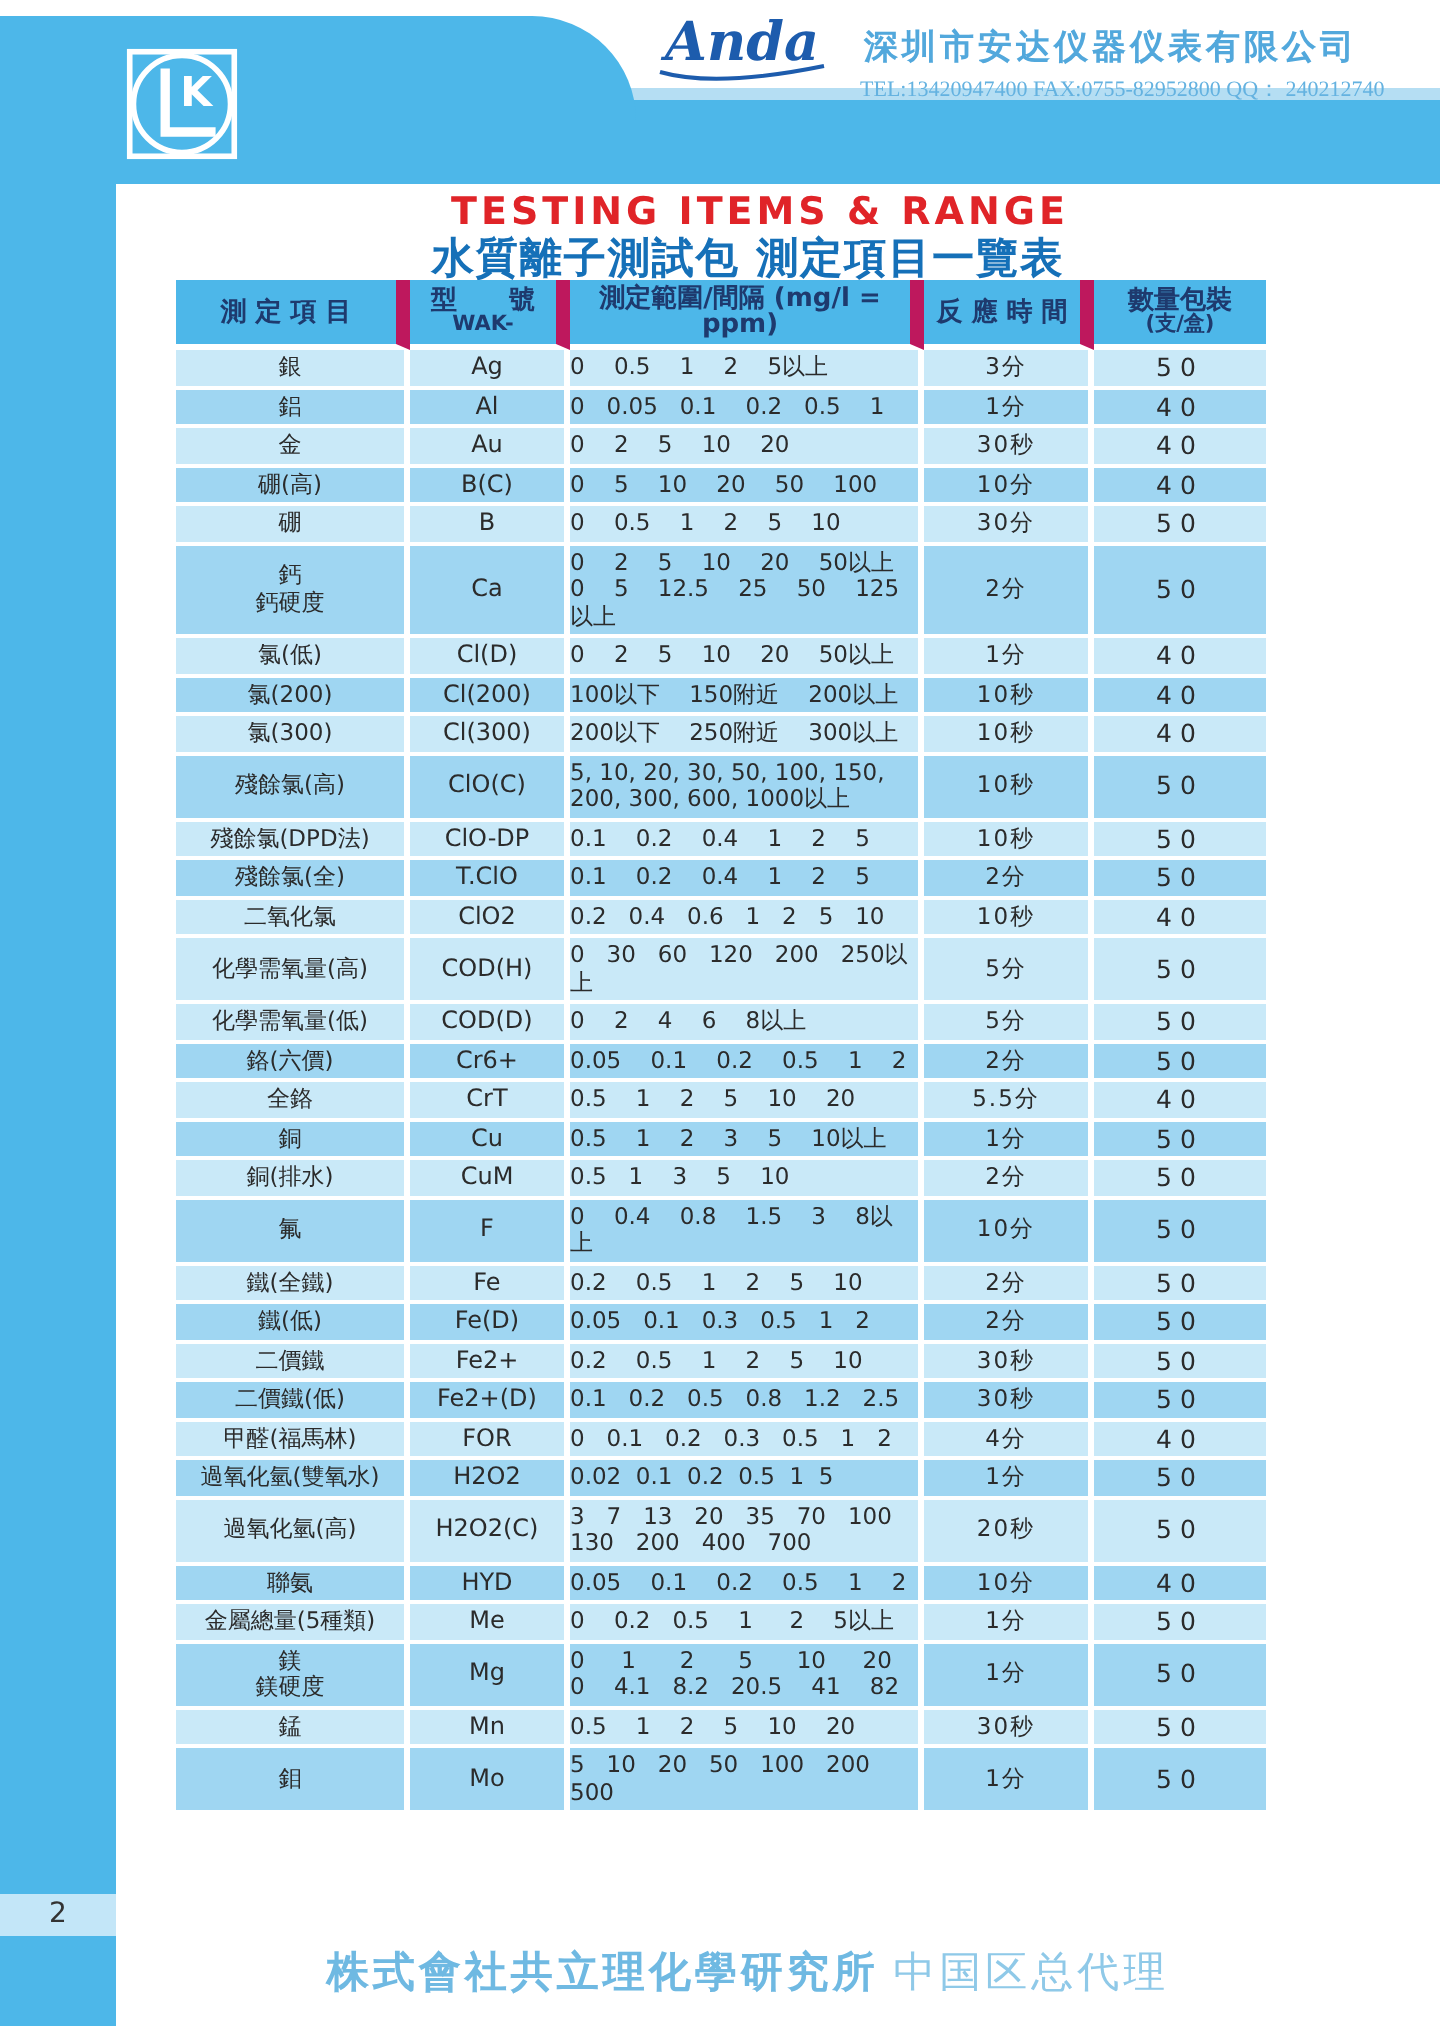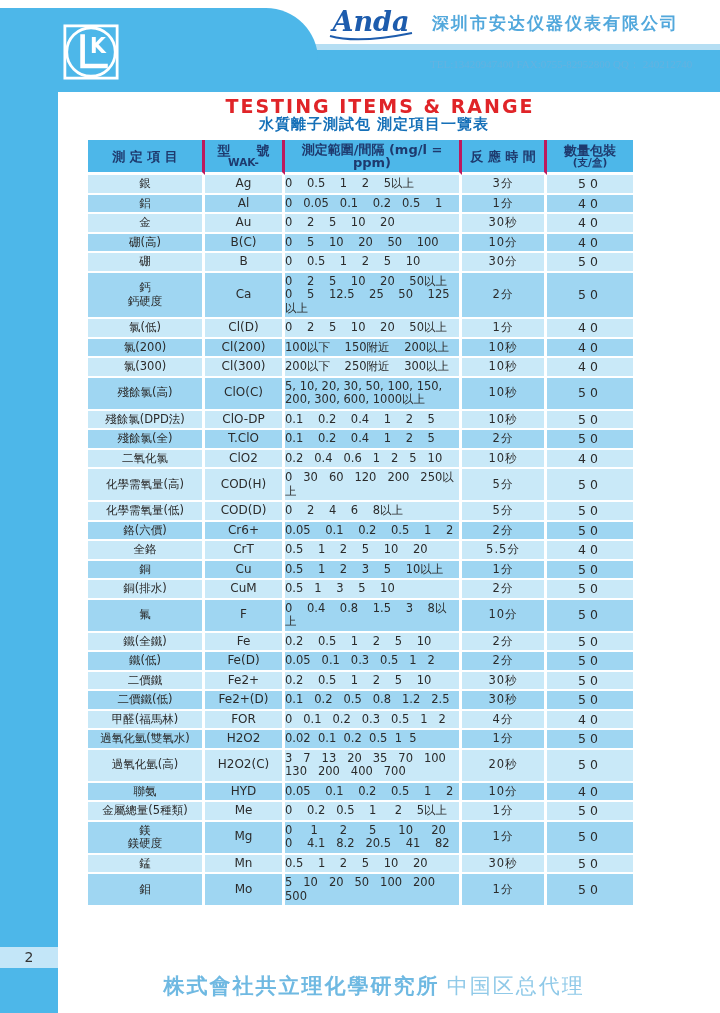--- a/index.html
+++ b/index.html
@@ -19,33 +19,33 @@
            border-top-left-radius:28px; }
   
   .lk-logo { position:absolute; left:63px; top:24px; width:56px; height:56px; }
   .anda { position:absolute; left:316px; top:8px; width:110px; text-align:center;
           font-family:"DejaVu Serif","Liberation Serif",serif; font-style:italic; font-weight:bold;
           font-size:27px; color:#1d5cad; line-height:28px; }
   .anda svg { display:block; margin:-6px auto 0; }
   .company { position:absolute; left:432px; top:12px; font-family:Liberation Serif, serif;
              font-size:17px; letter-spacing:2px; color:#52a8dc; font-weight:bold; }
   .contact { position:absolute; left:430px; top:37px; font-family:"Liberation Serif",serif;
-             font-size:11px; color:#64b2e0;margin-top:20px; }
+             font-size:11px; color:#64b2e0; }
   
   .title-en { position:absolute; left:0; right:30px; top:3px; text-align:center;
               color:#e02428; font-size:19px; font-weight:bold; letter-spacing:2px;padding-left:12px; }
   .title-zh { position:absolute; left:0; right:30px; top:23px; text-align:center;
-              color:#1570b8; font-size:15px; font-weight:bold; letter-spacing:1px; }
+              color:#1570b8; font-size:21px; font-weight:bold; letter-spacing:1px; }
   
   table.items { position:absolute; left:30px; top:48px; width:545px;
                 border-collapse:separate; border-spacing:0; table-layout:fixed; }
   col.c-item  { width:117px; } col.c-model { width:80px; } col.c-range { width:177px; }
   col.c-time  { width:85px; }  col.c-qty   { width:86px; }
   thead th { background:#4db7e9; color:#1e3a6e; font-weight:bold; font-size:13px;
-             padding:3px 2px; border-right:3px solid #be185d; border-bottom:3px solid #fff;
+             padding:3px 2px; border-right:7px solid #be185d; border-bottom:3px solid #fff;
              vertical-align:middle; line-height:13px; }
   thead th:last-child { border-right:none; }
   th .sub { display:block; font-size:10.5px; line-height:11px; font-weight:bold; }
   th .model-top { display:block; white-space:pre-wrap; }
   tbody td { font-size:11.5px; color:#2b2b2b; line-height:13.5px; padding:2px 3px;
              border-right:3px solid #fff; border-bottom:2px solid #fff;
              vertical-align:middle; white-space:pre-wrap; }
   tbody td:last-child { border-right:none; }
   tr.light td { background:#c9e9f8; }
   tr.dark  td { background:#9fd6f2; }

